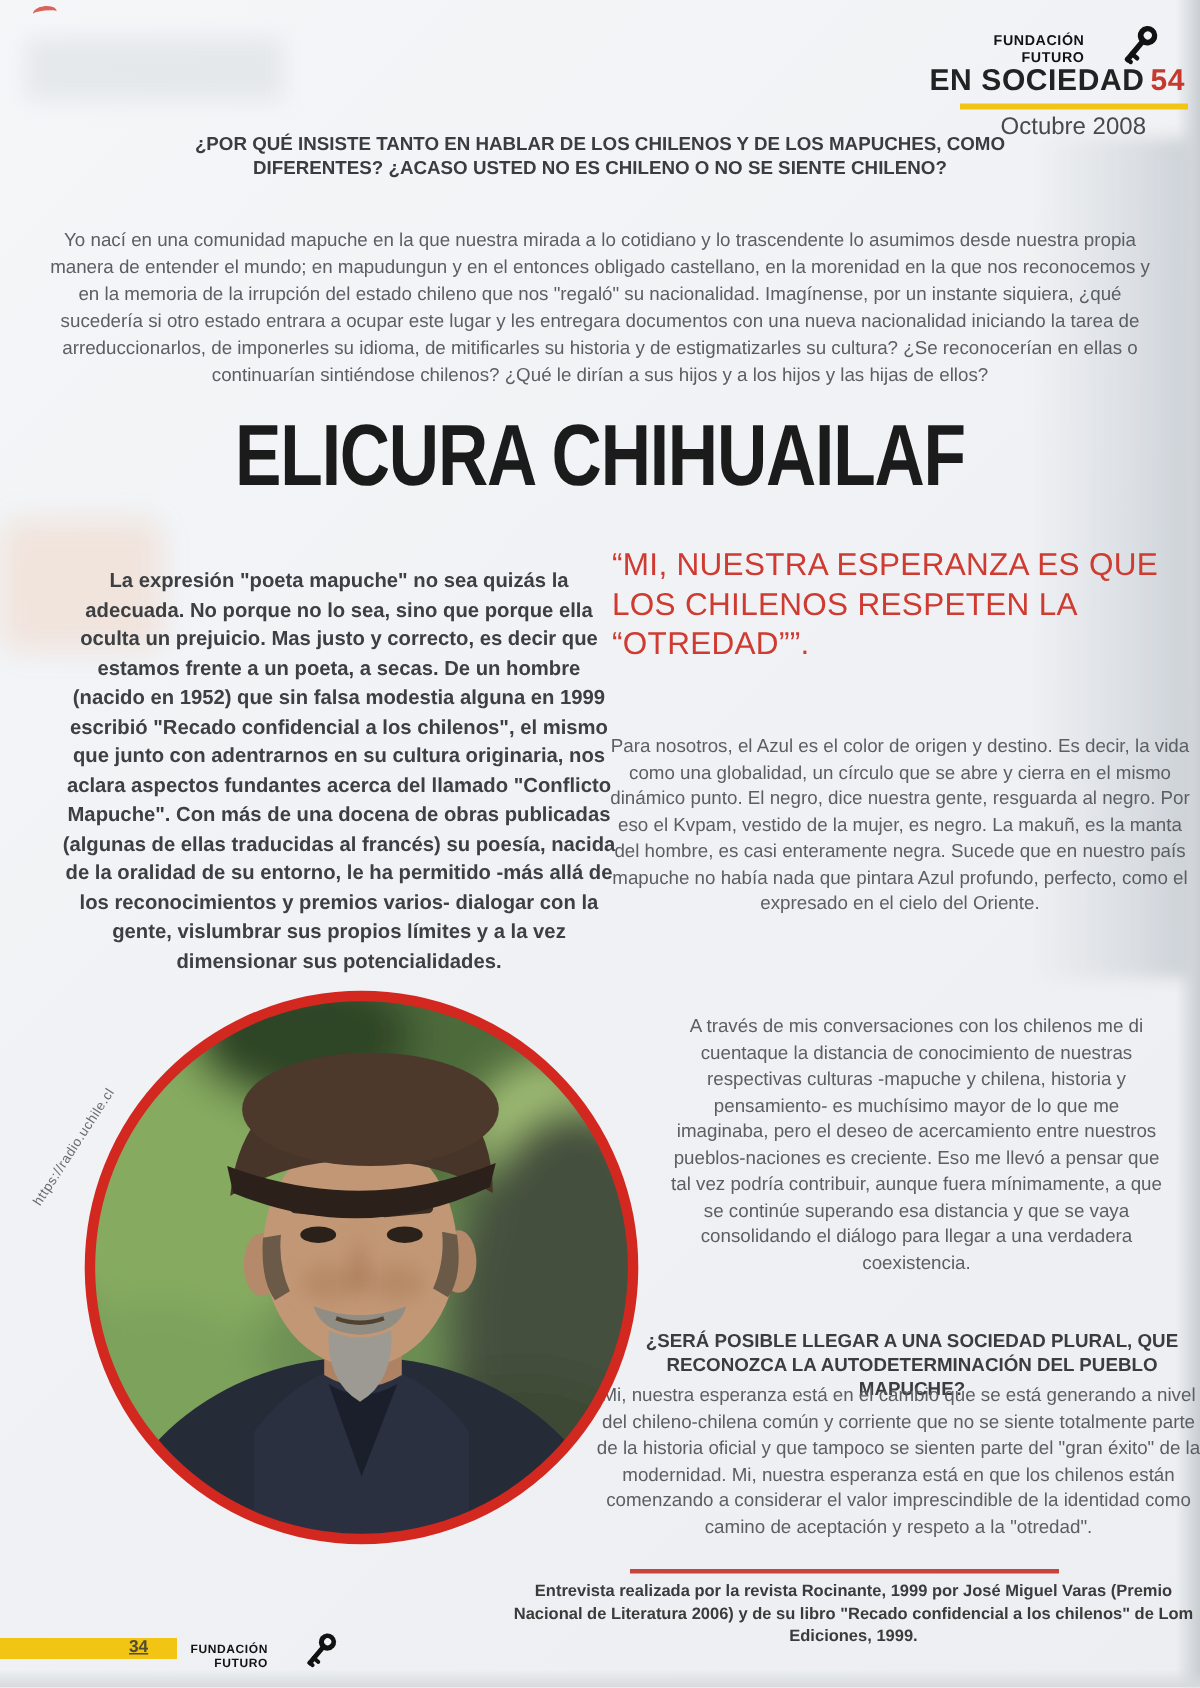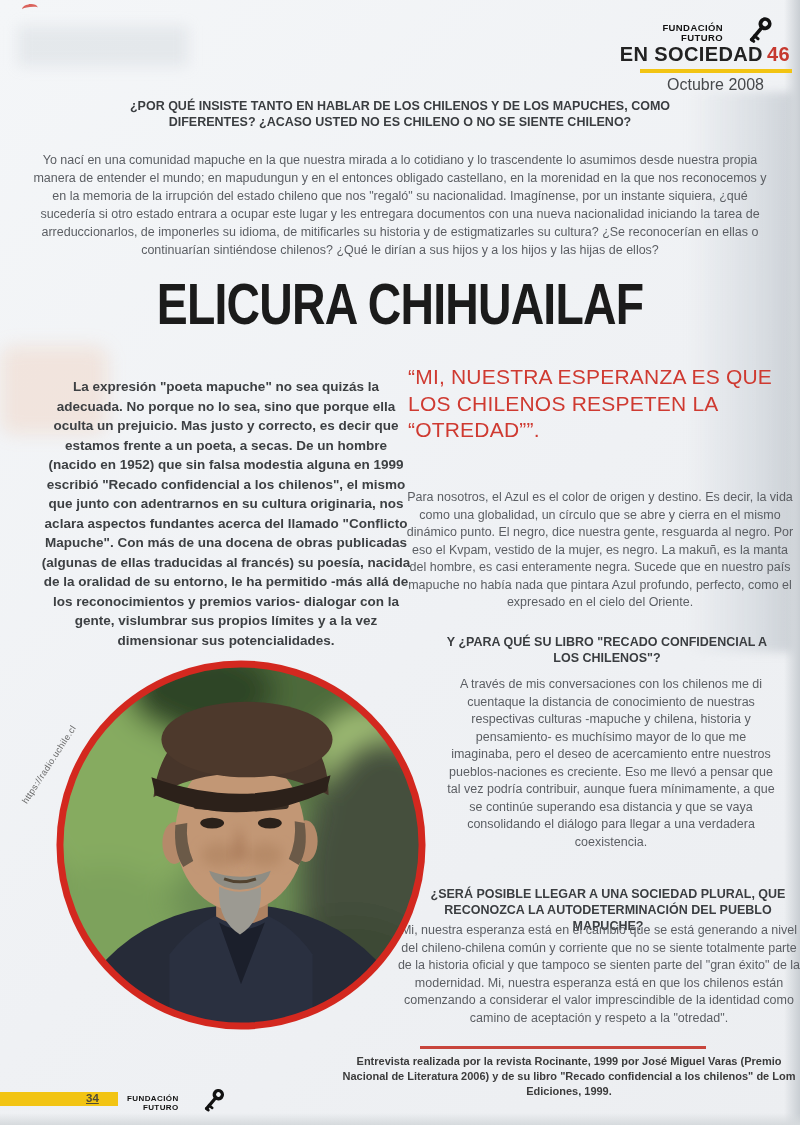--- a/index.html
+++ b/index.html
@@ -33,21 +33,21 @@
   .logo-top .lt{font-size:9.5px;line-height:10.5px;}
   .issue{position:absolute;right:10px;top:43px;font-size:20px;font-weight:700;
     color:#222;letter-spacing:.4px;}
   .issue .num{color:#c6392f;margin-left:4px;}
   .yellow-rule{position:absolute;right:8px;top:69px;width:152px;height:4px;background:#f2c413;}
   .date{position:absolute;right:36px;top:76px;font-size:16px;color:#47494c;}
 
   
   .q-head{font-weight:700;color:#3a3d40;font-size:12.5px;line-height:16px;text-align:center;position:absolute;}
   .a-body{color:#5b5e63;font-size:12.5px;line-height:17.5px;text-align:center;position:absolute;}
-  .intro-q{left:0;right:0;margin:0 auto;top:98px;width:545px;}
+  .intro-q{left:0;right:0;margin:0 auto;top:88px;width:545px;}
   .intro-a{left:30px;top:151px;width:740px;line-height:18px;}
 
   .main-title{position:absolute;left:0;right:0;top:270px;text-align:center;
     font-size:58px;font-weight:700;color:#1b1b1b;letter-spacing:-1px;
     transform:scaleX(.8);white-space:nowrap;margin:0;}
 
   .bio{position:absolute;left:40px;top:377px;width:372px;
     font-size:13.5px;font-weight:700;color:#3d4043;line-height:19.5px;text-align:center;}
 
   .pull-quote{position:absolute;left:408px;top:364px;width:386px;
@@ -97,37 +97,36 @@
           <circle cx="12" cy="5.4" r="4.6"></circle>
           <circle cx="12" cy="5.2" r="1.9" fill="#f1f3f5"></circle>
           <rect x="10.7" y="8.6" width="2.6" height="12.6" rx="1"></rect>
           <rect x="10.7" y="15.6" width="5.4" height="2.1" rx="1"></rect>
           <rect x="10.7" y="18.9" width="4.2" height="2.1" rx="1"></rect>
         </g>
       </svg>
     </span>
   </div>
   <div class="issue">
-    <span>EN SOCIEDAD</span><span class="num">46</span>
+    <span>EN SOCIEDAD</span><span class="num">54</span>
   </div>
   <div class="yellow-rule"></div>
   <div class="date">Octubre 2008</div>
 
   <div class="q-head intro-q">¿POR QUÉ INSISTE TANTO EN HABLAR DE LOS CHILENOS Y DE LOS MAPUCHES, COMO DIFERENTES? ¿ACASO USTED NO ES CHILENO O NO SE SIENTE CHILENO?</div>
   <div class="a-body intro-a">Yo nací en una comunidad mapuche en la que nuestra mirada a lo cotidiano y lo trascendente lo asumimos desde nuestra propia manera de entender el mundo; en mapudungun y en el entonces obligado castellano, en la morenidad en la que nos reconocemos y en la memoria de la irrupción del estado chileno que nos "regaló" su nacionalidad. Imagínense, por un instante siquiera, ¿qué sucedería si otro estado entrara a ocupar este lugar y les entregara documentos con una nueva nacionalidad iniciando la tarea de arreduccionarlos, de imponerles su idioma, de mitificarles su historia y de estigmatizarles su cultura? ¿Se reconocerían en ellas o continuarían sintiéndose chilenos? ¿Qué le dirían a sus hijos y a los hijos y las hijas de ellos?</div>
 
   <h1 class="main-title">ELICURA CHIHUAILAF</h1>
 
   <div class="bio">La expresión "poeta mapuche" no sea quizás la adecuada. No porque no lo sea, sino que porque ella oculta un prejuicio. Mas justo y correcto, es decir que estamos frente a un poeta, a secas. De un hombre (nacido en 1952) que sin falsa modestia alguna en 1999 escribió "Recado confidencial a los chilenos", el mismo que junto con adentrarnos en su cultura originaria, nos aclara aspectos fundantes acerca del llamado "Conflicto Mapuche". Con más de una docena de obras publicadas (algunas de ellas traducidas al francés) su poesía, nacida de la oralidad de su entorno, le ha permitido -más allá de los reconocimientos y premios varios- dialogar con la gente, vislumbrar sus propios límites y a la vez dimensionar sus potencialidades.</div>
 
   <div class="pull-quote">“MI, NUESTRA ESPERANZA ES QUE LOS CHILENOS RESPETEN LA “OTREDAD””.</div>
 
   <div class="a-body a2">Para nosotros, el Azul es el color de origen y destino. Es decir, la vida como una globalidad, un círculo que se abre y cierra en el mismo dinámico punto. El negro, dice nuestra gente, resguarda al negro. Por eso el Kvpam, vestido de la mujer, es negro. La makuñ, es la manta del hombre, es casi enteramente negra. Sucede que en nuestro país mapuche no había nada que pintara Azul profundo, perfecto, como el expresado en el cielo del Oriente.</div>
 
-  <div class="q-head q3">Y ¿PARA QUÉ SU LIBRO "RECADO CONFIDENCIAL  A LOS CHILENOS"?</div>
   <div class="a-body a3">A través de mis conversaciones con los chilenos me di cuentaque la distancia de conocimiento de nuestras respectivas culturas -mapuche y chilena, historia y pensamiento- es muchísimo mayor de lo que me imaginaba, pero el deseo de acercamiento entre nuestros pueblos-naciones es creciente. Eso me llevó a pensar que tal vez podría contribuir, aunque fuera mínimamente, a que se continúe superando esa distancia y que se vaya consolidando el diálogo para llegar a una verdadera coexistencia.</div>
 
   <div class="q-head q4">¿SERÁ POSIBLE LLEGAR A UNA SOCIEDAD PLURAL, QUE RECONOZCA LA AUTODETERMINACIÓN DEL PUEBLO MAPUCHE?</div>
   <div class="a-body a4">Mi, nuestra esperanza está en el cambio que se está generando a nivel del chileno-chilena común y corriente que no se siente totalmente parte de la historia oficial y que tampoco se sienten parte del "gran éxito" de la modernidad. Mi, nuestra esperanza está en que los chilenos están comenzando a considerar el valor imprescindible de la identidad como camino de aceptación y respeto a la "otredad".</div>
 
   <div class="photo-wrap">
     <svg width="378" height="378" viewBox="0 0 380 380">
       <defs>
         <clipPath id="circ">
             <circle cx="190" cy="190" r="182"></circle>

